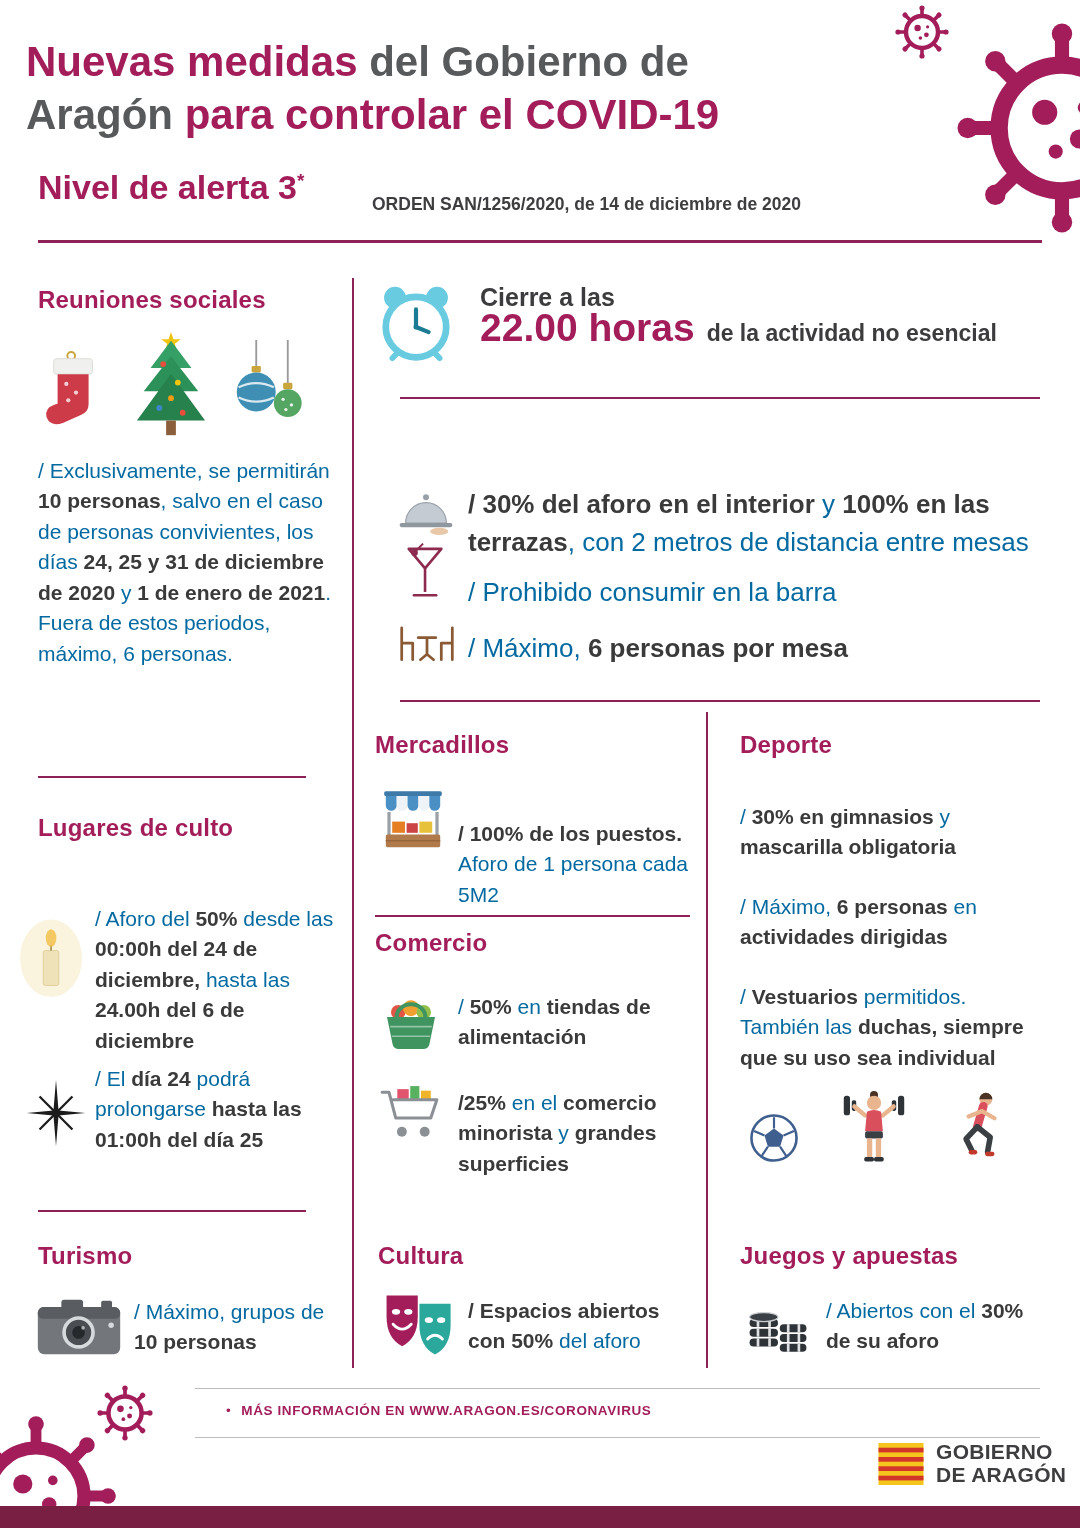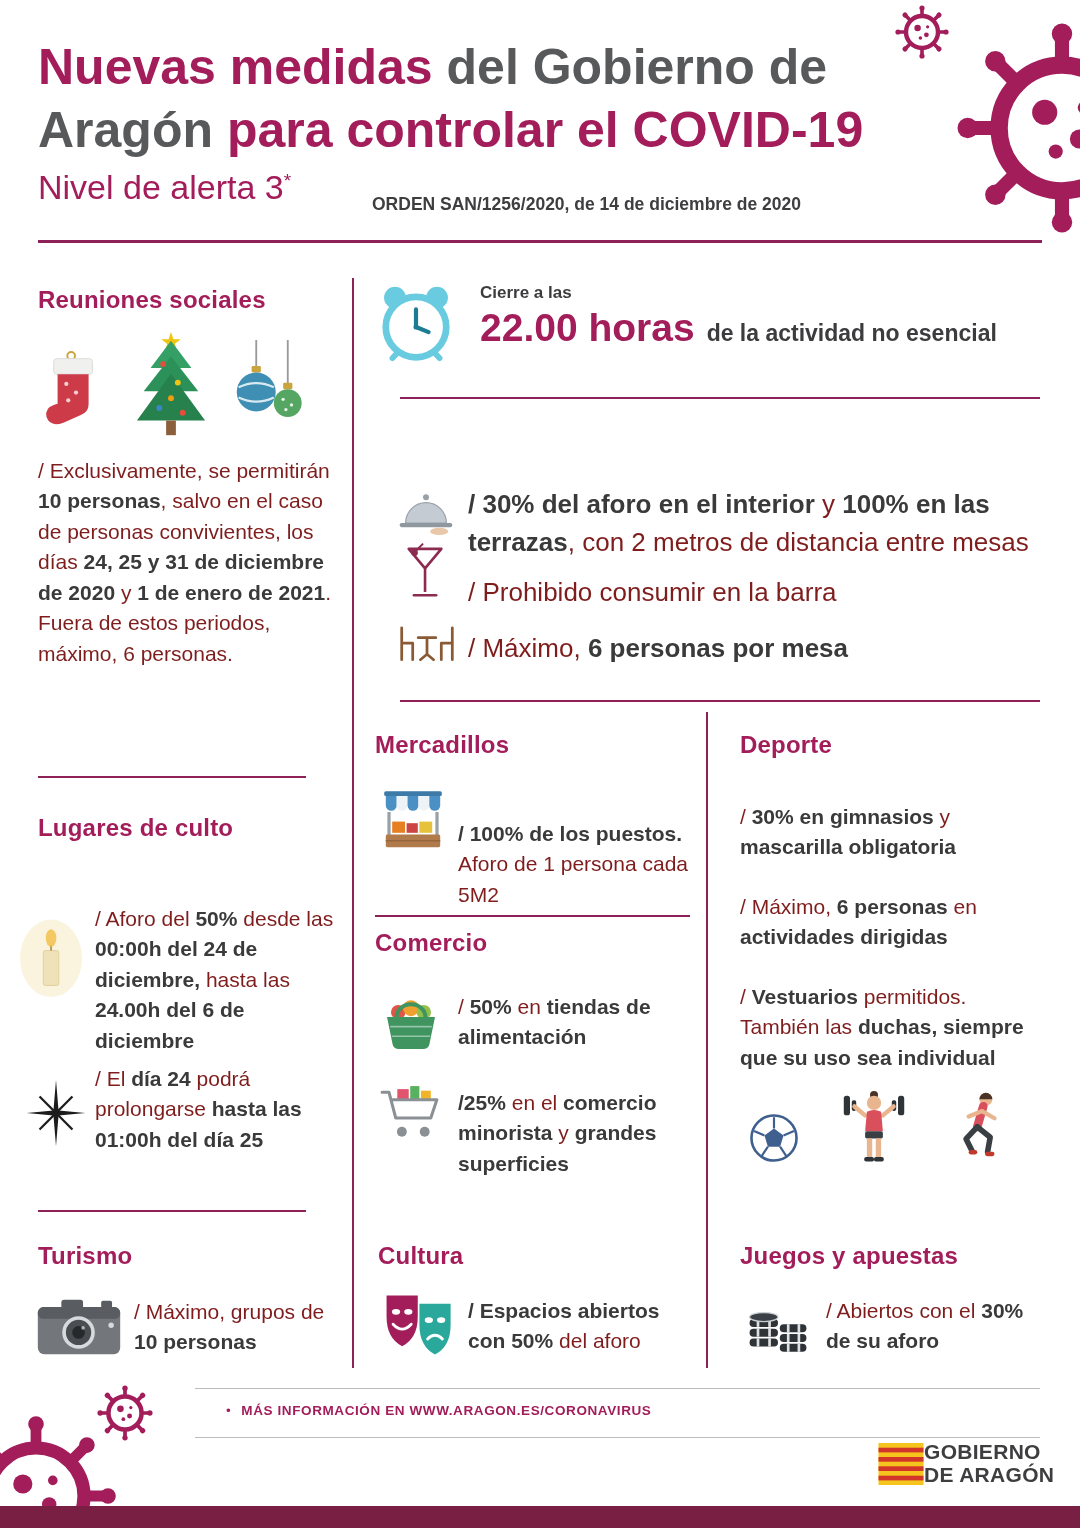--- a/index.html
+++ b/index.html
@@ -4,30 +4,30 @@
 <style>
   *{margin:0;padding:0;box-sizing:border-box}
   html,body{background:#ffffff}
   .page{position:relative;width:1080px;height:1528px;background:#ffffff;overflow:hidden;
         font-family:"Liberation Sans",sans-serif;color:#4f4f4f}
   .abs{position:absolute}
 
   
   .h2{font-size:24px;font-weight:800;color:#a21d5a;letter-spacing:.2px}
   .txt{font-size:21px;line-height:1.45;color:#4f4f4f}
-  .txt .seg{font-weight:400;color:#7f1d1d}
+  .txt .seg{font-weight:400;color:#0369a1}
   .txt .seg.b{font-weight:700;color:#3a3a3a}
   .txt-r{font-size:26px}
 
   
-  .title{left:38px;top:36px;width:840px;font-size:50px;line-height:1.26}
+  .title{left:26px;top:36px;width:840px;font-size:42px;line-height:1.26}
   .title .tline{display:block}
   .title .seg{color:#58595b;font-weight:600}
   .title .seg.b{color:#a21d5a;font-weight:800}
-  .alert{left:38px;top:168px;font-size:34px;color:#a21d5a;font-weight:400}
+  .alert{left:38px;top:168px;font-size:34px;color:#a21d5a;font-weight:700}
   .alert sup{font-size:19px}
   .order{left:372px;top:194px;font-size:17.5px;font-weight:700;color:#3e3e40}
   .header-rule{left:38px;top:240px;width:1004px;height:3px;background:#8e2157}
 
   .hr{background:#8e2157;height:2px}
   .vr{background:#8e2157;width:2px}
   .vline1{left:352px;top:278px;height:1090px}
   .vline2{left:706px;top:712px;height:656px}
 
   
@@ -40,21 +40,21 @@
   .culto-i1{left:95px;top:904px;width:240px}
   .culto-i2-icon{left:24px;top:1078px;width:64px;height:70px}
   .culto-i2{left:95px;top:1064px;width:240px}
   .div-l2{left:38px;top:1210px;width:268px}
   .tur-h{left:38px;top:1242px}
   .tur-icon{left:36px;top:1296px;width:86px;height:62px}
   .tur-txt{left:134px;top:1297px;width:200px}
 
   
   .clock-icon{left:374px;top:278px;width:84px;height:88px}
-  .clo-intro{left:480px;top:283px;font-size:17px;font-weight:700;color:#3c3c3e}
+  .clo-intro{left:480px;top:283px;font-size:25px;font-weight:700;color:#3c3c3e}
   .clo-line2{left:480px;top:306px;width:565px;white-space:nowrap}
   .clo-time{font-size:39px;font-weight:800;color:#a21d5a}
   .clo-suffix{font-size:23px;font-weight:700;color:#3c3c3e;margin-left:12px}
   .div-m1{left:400px;top:397px;width:640px}
 
   
   .hos-h{left:378px;top:427px}
   .hos-i1-icon{left:396px;top:490px;width:60px;height:48px}
   .hos-i1{left:468px;top:486px;width:576px;max-width:572px}
   .hos-i2-icon{left:404px;top:543px;width:46px;height:62px}
@@ -89,21 +89,21 @@
   .jue-icon{left:746px;top:1294px;width:64px;height:64px}
   .jue-txt{left:826px;top:1296px;width:212px}
 
   
   .f-line-top{left:195px;top:1388px;width:845px;height:1px;background:#bcbcbc}
   .f-line-bot{left:195px;top:1437px;width:845px;height:1px;background:#bcbcbc}
   .f-info{left:226px;top:1403px;font-size:13.5px;color:#a21d5a;letter-spacing:.6px}
   .fi-bullet{margin-right:10px}
   .fi-prefix{font-weight:600}
   .fi-url{font-weight:800}
-  .logo{left:878px;top:1441px;display:flex;align-items:center;gap:0}
+  .logo{left:878px;top:1441px;display:flex;align-items:center;gap:12px}
   .logo-flag{width:46px;height:42px}
   .logo-text{font-size:21px;font-weight:800;color:#3e3e40;line-height:1.08;letter-spacing:.3px}
   .bottom-bar{left:0;top:1506px;width:1080px;height:22px;background:#7a1f44;z-index:6}
 
   
   .virus-a{left:894px;top:4px;width:56px;height:56px}
   .virus-b{left:952px;top:18px;width:220px;height:220px}
   .virus-c{left:96px;top:1384px;width:58px;height:58px}
   .virus-d{left:-48px;top:1412px;width:168px;height:168px;z-index:1}
 </style>

